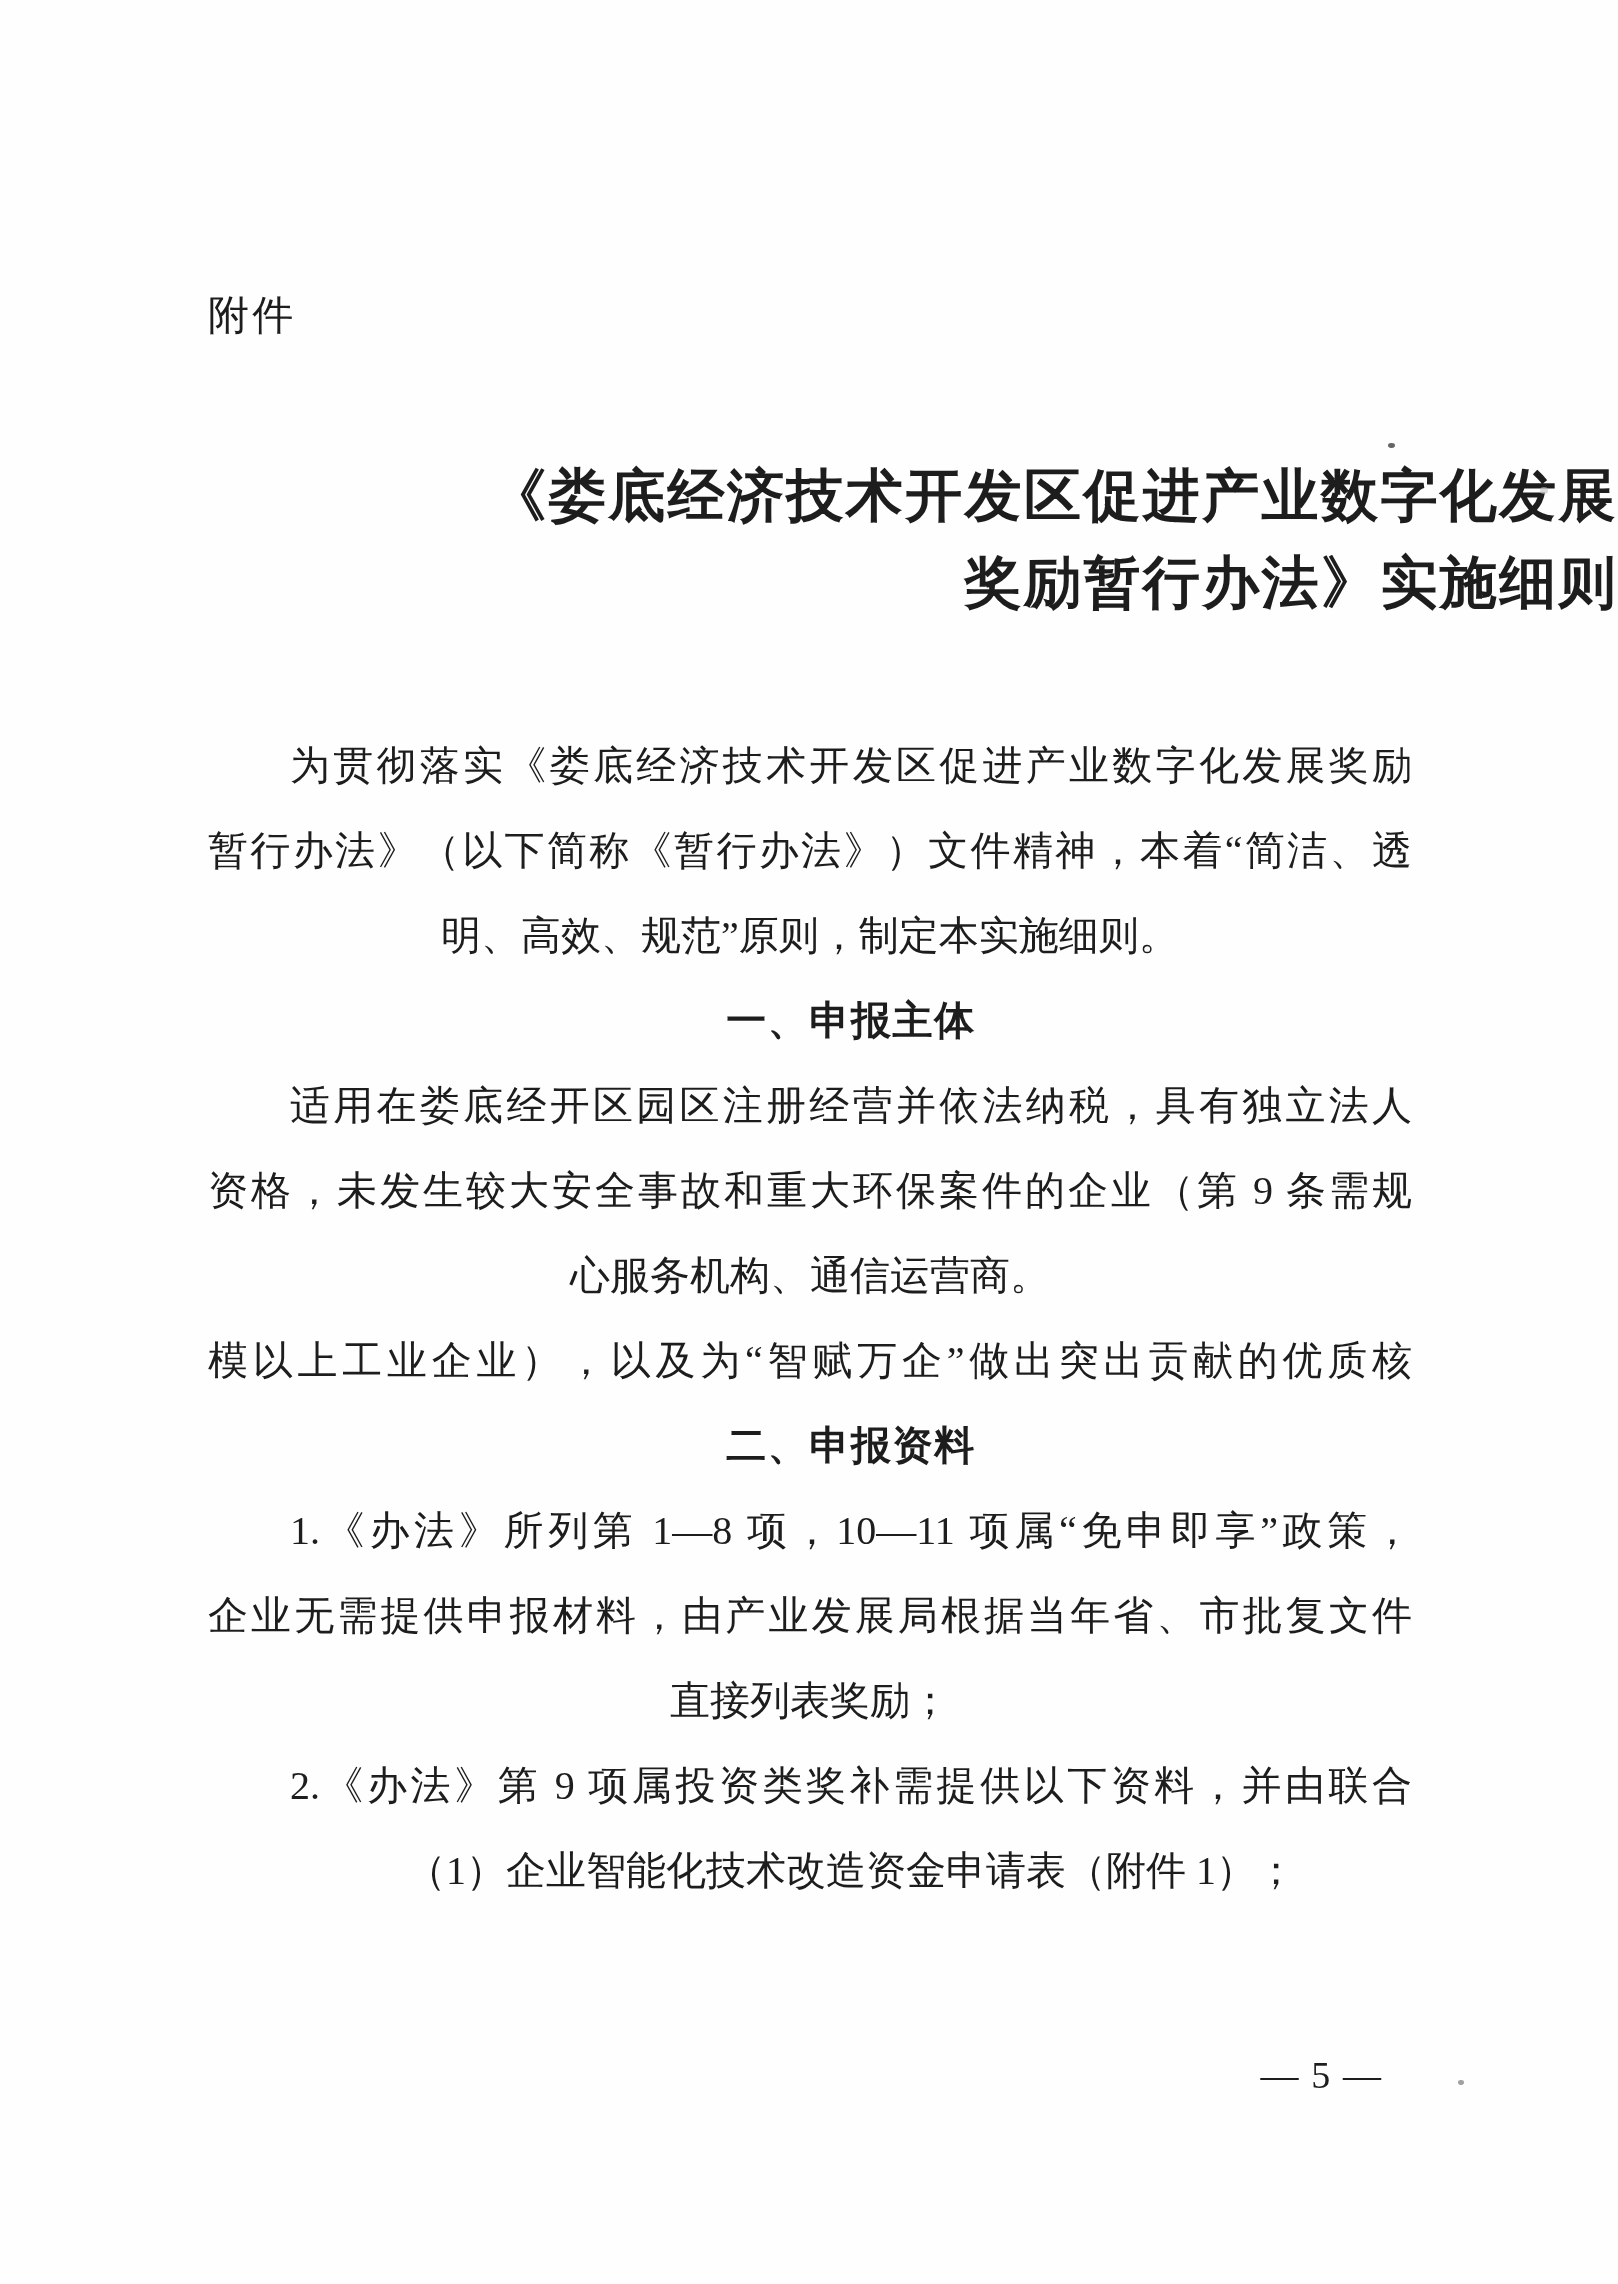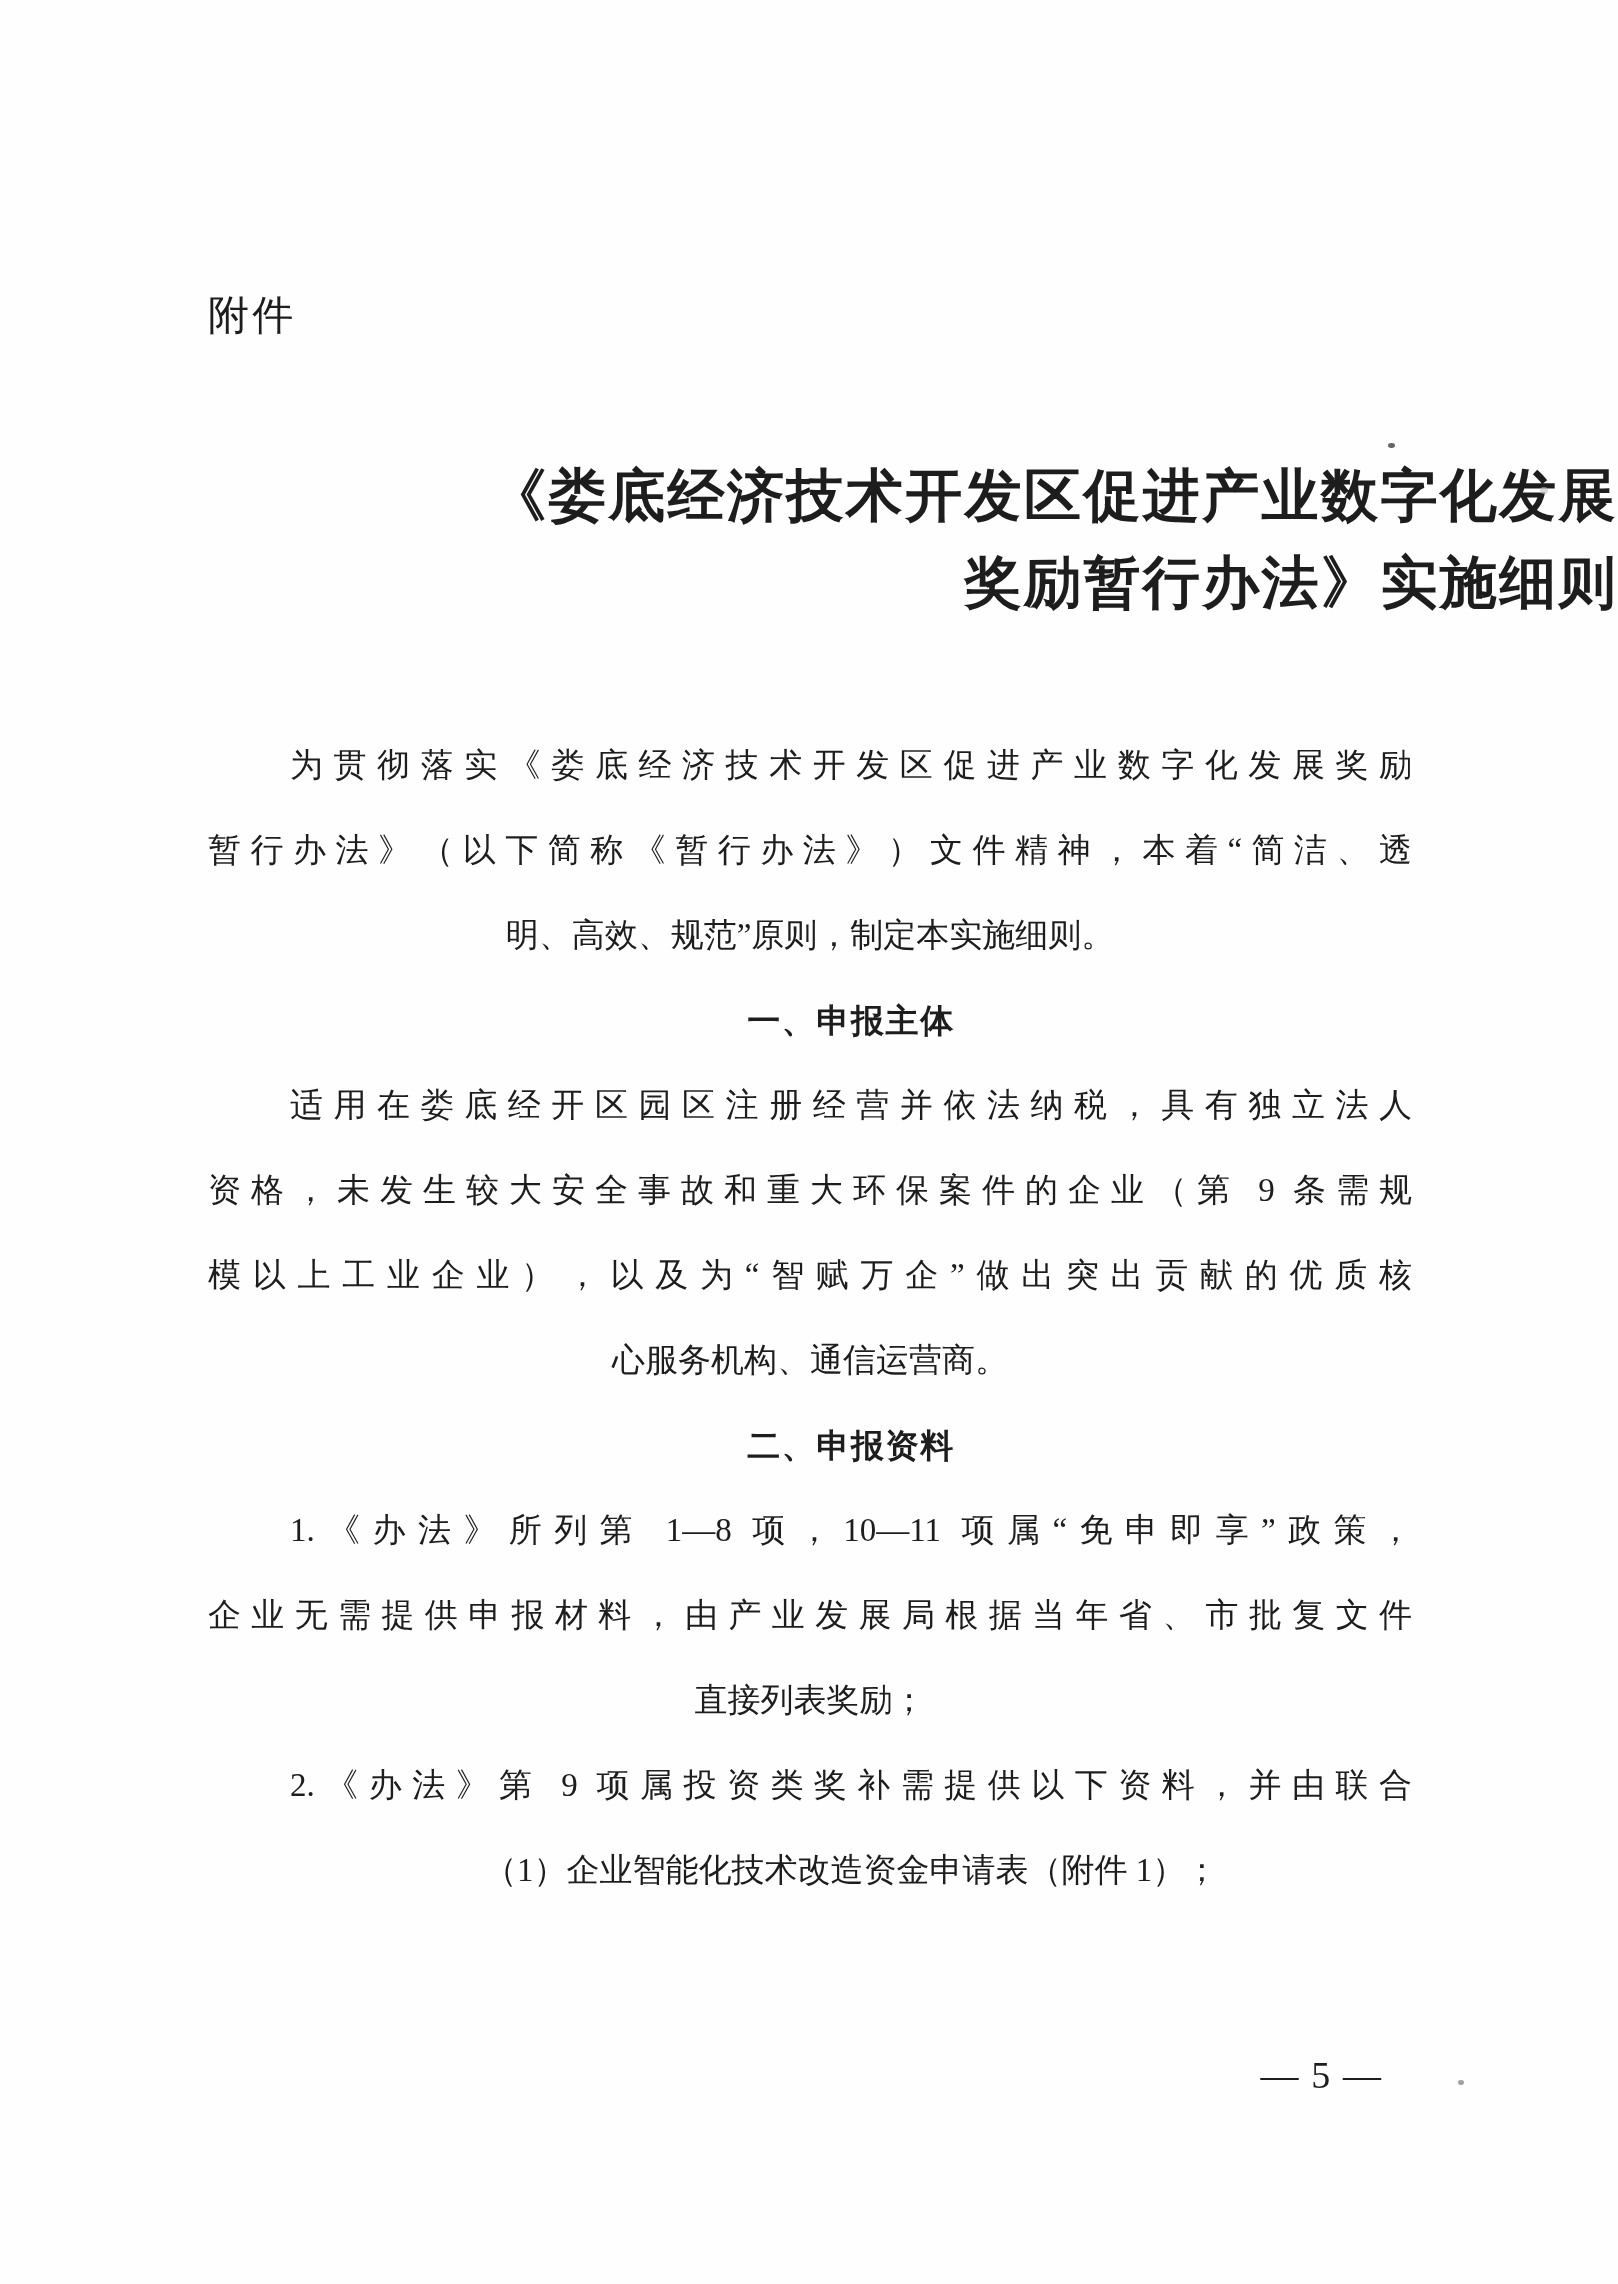--- a/index.html
+++ b/index.html
@@ -33,21 +33,21 @@
     font-weight: 700;
     font-size: 57px;
     line-height: 87px;
     letter-spacing: 2.4px;
   }
   .body-block {
     position: absolute;
     left: 208px;
     top: 723px;
     width: 1204px;
-    font-size: 33px;
+    font-size: 40px;
   }
   .bline {
     height: 85px;
     line-height: 85px;
     text-align: center;
     overflow: hidden;
   }
   .bline.fill {
     text-align: justify;
     text-align-last: justify;
@@ -89,22 +89,22 @@
     <div class="title-line">奖励暂行办法》实施细则</div>
   </div>
 
   <div class="body-block">
     <div class="bline indent fill">为贯彻落实《娄底经济技术开发区促进产业数字化发展奖励</div>
     <div class="bline fill">暂行办法》（以下简称《暂行办法》）文件精神，本着“简洁、透</div>
     <div class="bline">明、高效、规范”原则，制定本实施细则。</div>
     <div class="bline indent heading">一、申报主体</div>
     <div class="bline indent fill">适用在娄底经开区园区注册经营并依法纳税，具有独立法人</div>
     <div class="bline fill">资格，未发生较大安全事故和重大环保案件的企业（第 9 条需规</div>
+    <div class="bline">心服务机构、通信运营商。</div>
     <div class="bline fill">模以上工业企业），以及为“智赋万企”做出突出贡献的优质核</div>
-    <div class="bline">心服务机构、通信运营商。</div>
     <div class="bline indent heading">二、申报资料</div>
     <div class="bline indent fill">1.《办法》所列第 1—8 项，10—11 项属“免申即享”政策，</div>
     <div class="bline fill">企业无需提供申报材料，由产业发展局根据当年省、市批复文件</div>
     <div class="bline">直接列表奖励；</div>
     <div class="bline indent fill">2.《办法》第 9 项属投资类奖补需提供以下资料，并由联合</div>
     <div class="bline indent">（1）企业智能化技术改造资金申请表（附件 1）；</div>
   </div>
 
   <div class="page-number">— 5 —</div>
 

